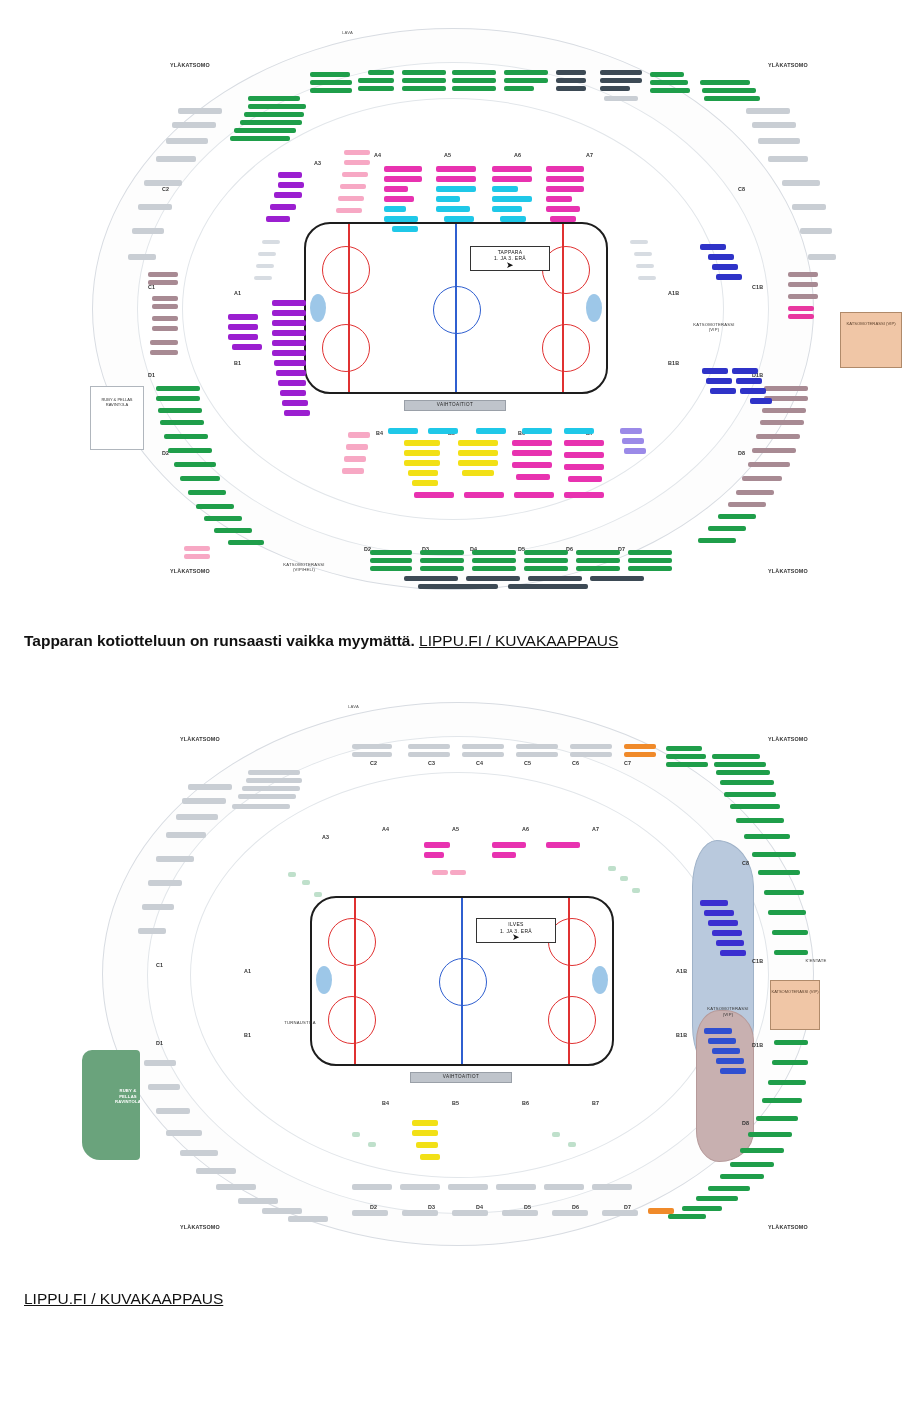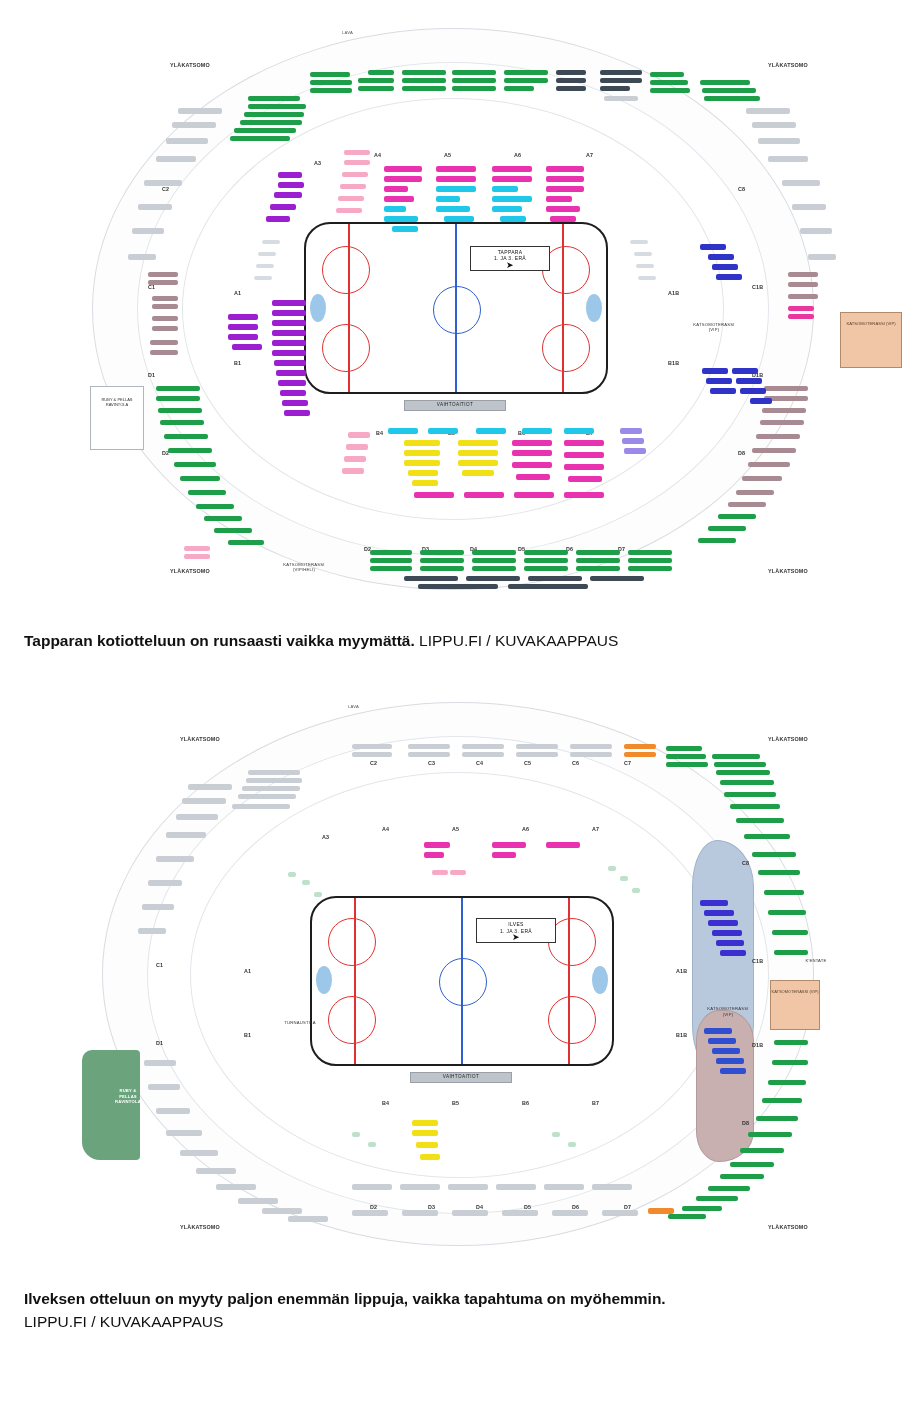--- a/index.html
+++ b/index.html
@@ -36,20 +36,21 @@
     padding: 0 24px;
     font-size: 15.5px;
     line-height: 1.45;
     color: #111111;
   }
   .caption .lead {
     font-weight: bold;
   }
   .caption .credit {
     font-weight: normal;
+    text-decoration: underline;
   }
   .cap1 { margin-top: 10px; margin-bottom: 28px; }
   .cap2 { margin-top: 8px; }
   .cap2 .credit-line { display: block; }
 
   
   .arena {
     position: absolute;
     left: 50%;
     transform: translateX(-50%);
@@ -720,18 +721,17 @@
         <div class="seg" style="left:568px;top:196px;width:8px;height:5px;background:#bfe0cb;"></div>
         <div class="seg" style="left:580px;top:208px;width:8px;height:5px;background:#bfe0cb;"></div>
         <div class="seg" style="left:300px;top:452px;width:8px;height:5px;background:#bfe0cb;"></div>
         <div class="seg" style="left:316px;top:462px;width:8px;height:5px;background:#bfe0cb;"></div>
         <div class="seg" style="left:500px;top:452px;width:8px;height:5px;background:#bfe0cb;"></div>
         <div class="seg" style="left:516px;top:462px;width:8px;height:5px;background:#bfe0cb;"></div>
       </div>
     </div>
 
     <div class="caption cap2">
-      <span class="lead">Ilveksen otteluun on myyty paljon enemmän lippuja, vaikka tapahtuma on myöhemmin.</span>
       <span class="credit credit-line">LIPPU.FI / KUVAKAAPPAUS</span>
     </div>
   </div>
 
 </div>
 
 </body></html>

